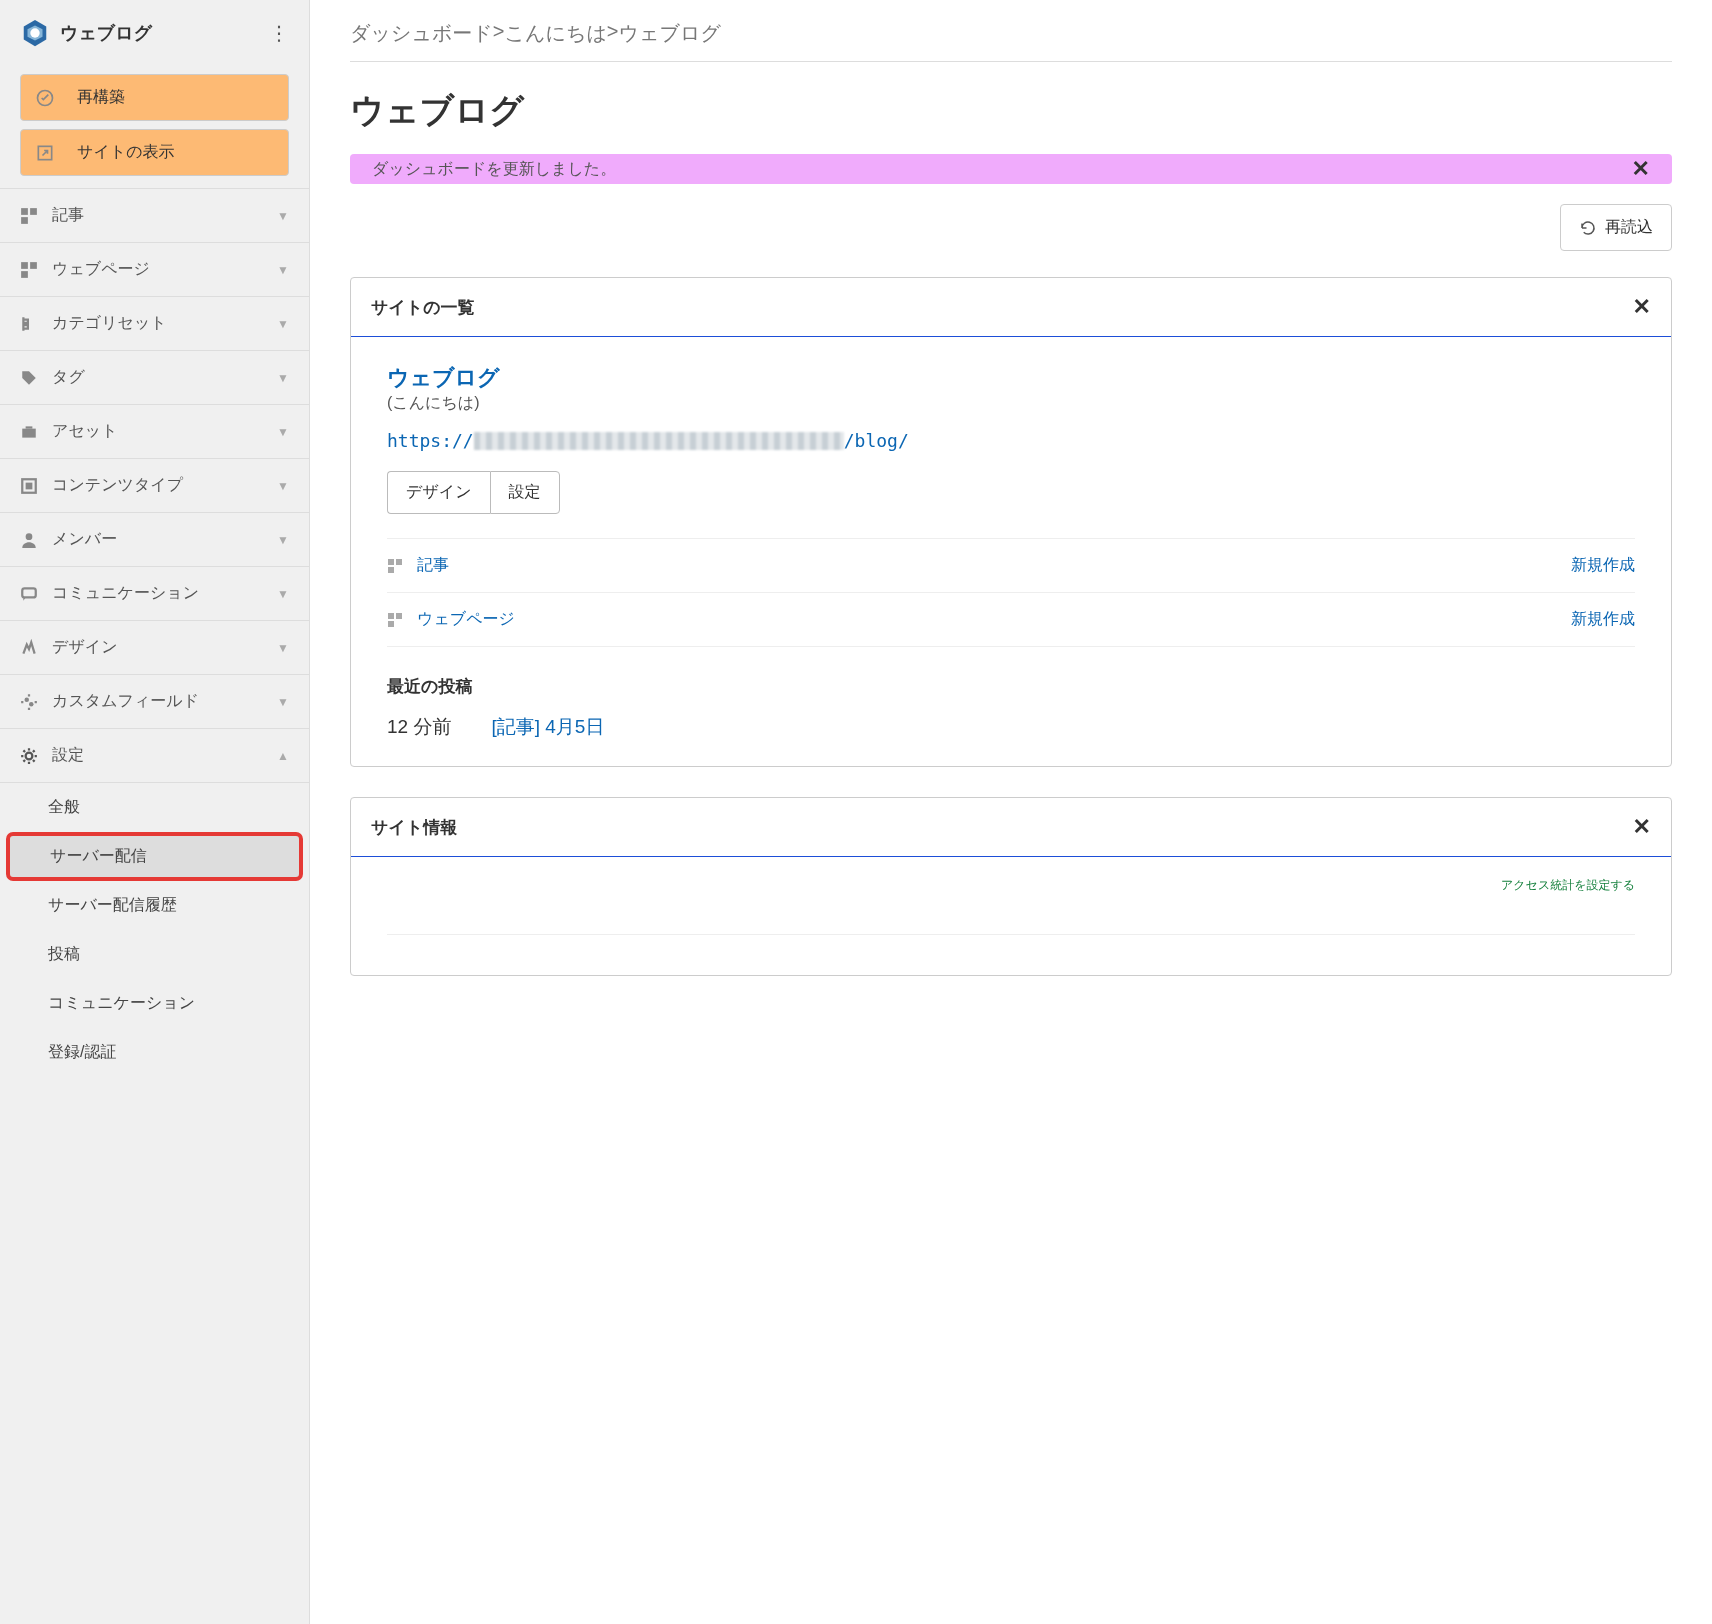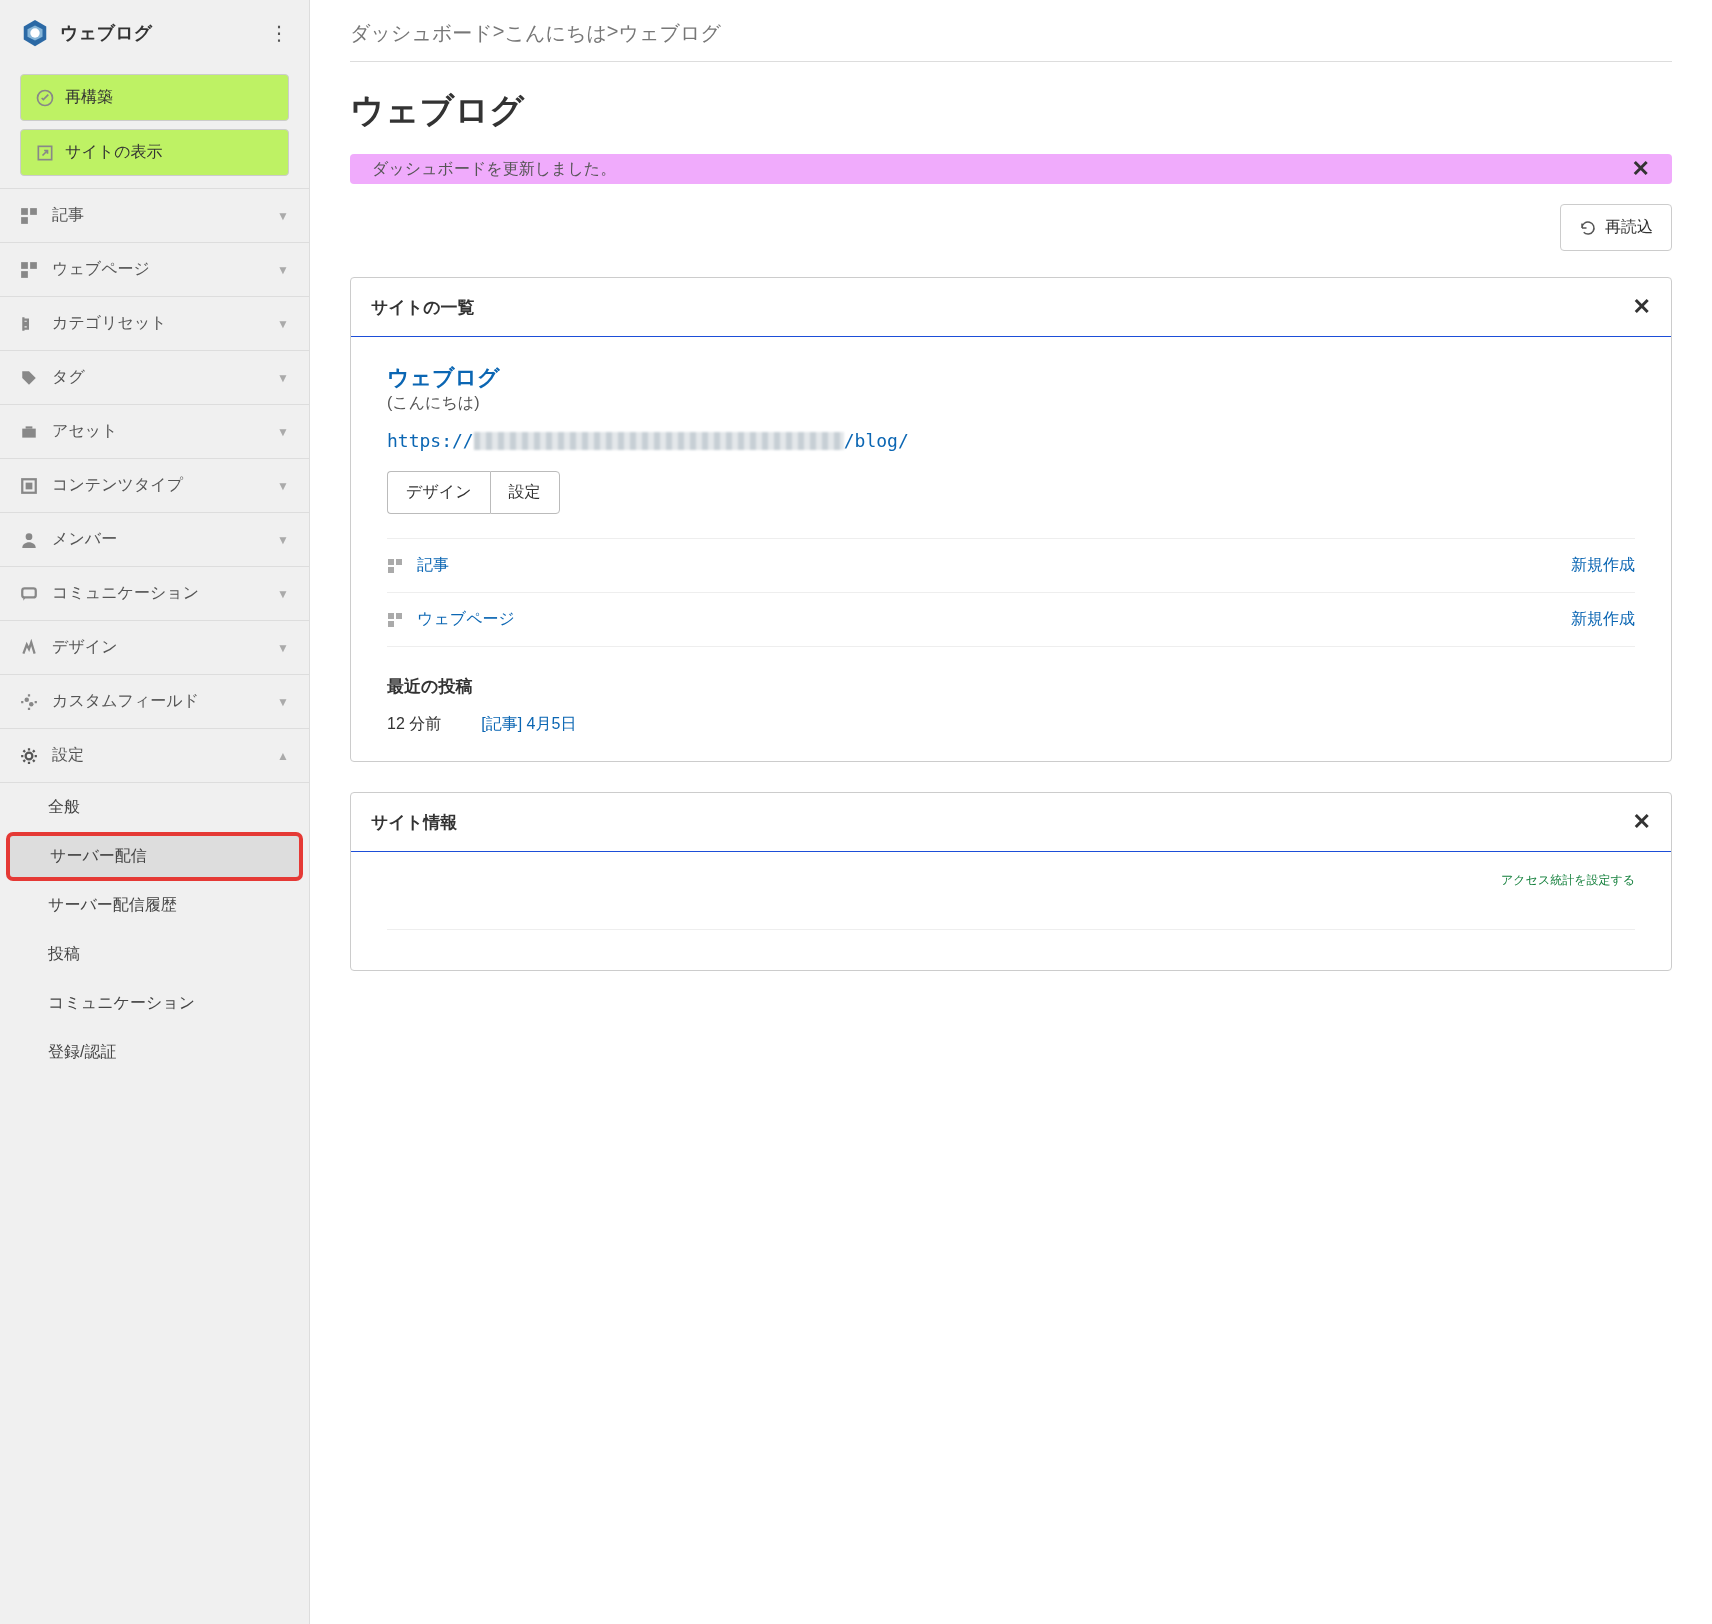--- a/index.html
+++ b/index.html
@@ -23,24 +23,24 @@
       padding: 18px 20px;
       justify-content: space-between;
     }
     .logo-row { display: flex; align-items: center; gap: 10px; }
     .logo-icon { width: 30px; height: 30px; }
     .site-title { font-size: 18px; font-weight: 600; }
     .dots-icon { font-size: 20px; color: #555; cursor: pointer; }
     .sidebar-btn {
       display: flex;
       align-items: center;
-      gap: 10px;
+      gap: 22px;
       margin: 8px 20px;
       padding: 12px 14px;
-      background: #bef264;
+      background: #fdba74;
       border: 1px solid #ccc;
       border-radius: 4px;
       font-size: 16px;
       color: #333;
       cursor: pointer;
     }
     .sidebar-btn svg, .sidebar-btn .icon { width: 20px; height: 20px; flex-shrink: 0; }
     .nav { margin-top: 12px; }
     .nav-item {
       display: flex;
@@ -162,21 +162,21 @@
       align-items: center;
       padding: 16px 0;
       border-top: 1px solid #eee;
     }
     .link-row:last-child { border-bottom: 1px solid #eee; }
     .link-left { display: flex; align-items: center; gap: 14px; }
     .link-icon { width: 16px; height: 16px; color: #888; }
     .link-text { color: #0b66b3; font-size: 16px; }
     .link-action { color: #0b66b3; font-size: 16px; }
     .recent-header { font-size: 17px; font-weight: 600; margin-top: 28px; }
-    .recent-row { display: flex; gap: 40px; margin-top: 16px; font-size: 16px; }
+    .recent-row { display: flex; gap: 40px; margin-top: 16px; font-size: 19px; }
     .recent-time { color: #333; }
     .recent-link { color: #0b66b3; }
     .stats-link { color: #15803d; font-size: 12px; float: right; }
     .panel-body-thin { padding: 20px 36px 40px; }
     .hr-line { border-top: 1px solid #eee; margin-top: 40px; }
     svg { display: block; }
   </style>
 </head>
 <body>
 

